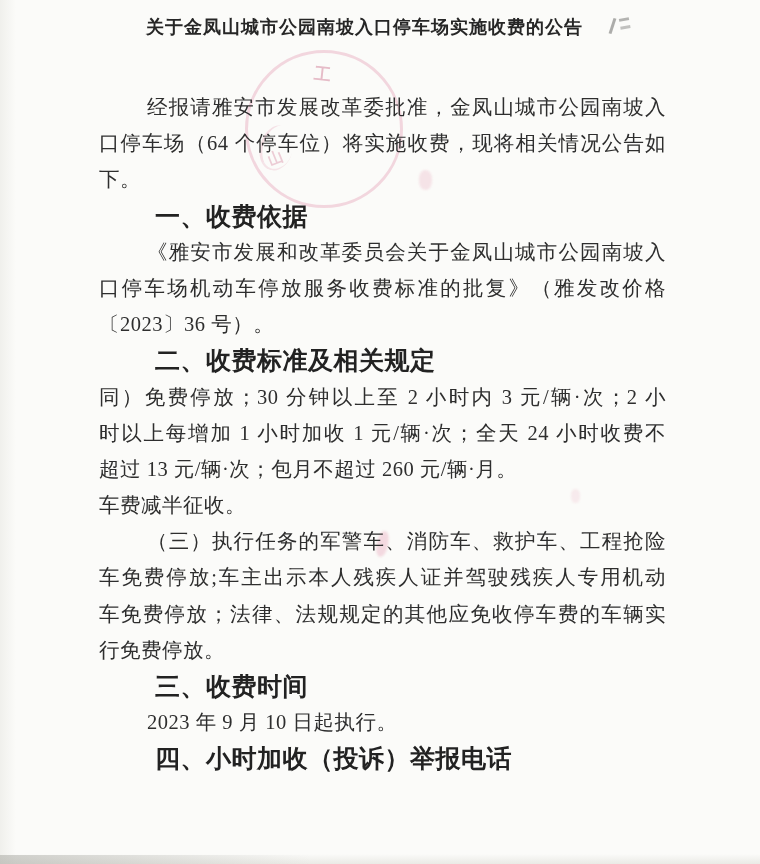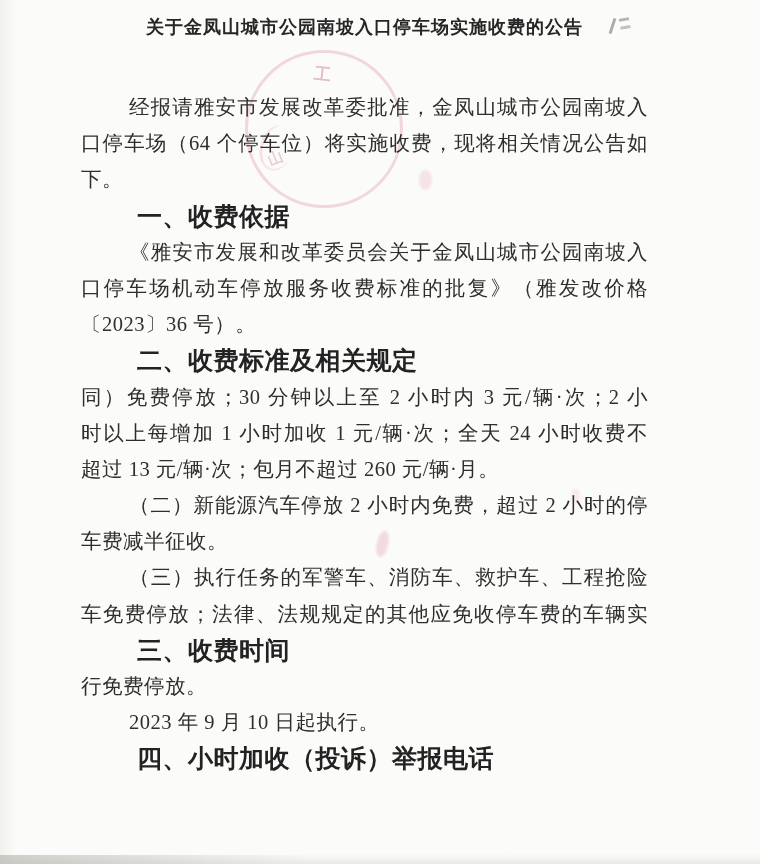--- a/index.html
+++ b/index.html
@@ -11,21 +11,21 @@
       #fbfbf9;
     font-family:"Liberation Serif","DejaVu Serif",serif;
   }
   .title{
     position:absolute;left:81px;top:15px;width:567px;margin:0;
     text-align:center;
     font-family:"Liberation Sans","DejaVu Sans",sans-serif;
     font-weight:700;font-size:18px;letter-spacing:1px;color:#262626;
   }
   .body-col{
-    position:absolute;left:81px;top:89px;width:567px;
+    position:absolute;left:99px;top:89px;width:567px;
     font-size:20.5px;line-height:36.2px;color:#2e2e2e;letter-spacing:0.5px;
   }
   .line{height:36.2px;overflow:hidden;text-align:left;white-space:normal;}
   .line.justify{text-align:justify;text-align-last:justify;}
   .line.indent{padding-left:48px;}
   .line.heading{
     font-family:"Liberation Sans","DejaVu Sans",sans-serif;
     font-weight:700;font-size:25px;color:#222222;letter-spacing:0.5px;
     padding-left:56px;
   }
@@ -90,24 +90,24 @@
       <div class="line justify">口停车场（64 个停车位）将实施收费，现将相关情况公告如</div>
       <div class="line">下。</div>
       <div class="line heading indent">一、收费依据</div>
       <div class="line indent justify">《雅安市发展和改革委员会关于金凤山城市公园南坡入</div>
       <div class="line justify">口停车场机动车停放服务收费标准的批复》（雅发改价格</div>
       <div class="line">〔2023〕36 号）。</div>
       <div class="line heading indent">二、收费标准及相关规定</div>
       <div class="line justify">同）免费停放；30 分钟以上至 2 小时内 3 元/辆·次；2 小</div>
       <div class="line justify">时以上每增加 1 小时加收 1 元/辆·次；全天 24 小时收费不</div>
       <div class="line">超过 13 元/辆·次；包月不超过 260 元/辆·月。</div>
-      <div class="line indent justify">（二）新能源汽车停放 2 小时内免费，超过 2 小时的停</div>
       <div class="line">车费减半征收。</div>
       <div class="line indent justify">（三）执行任务的军警车、消防车、救护车、工程抢险</div>
+      <div class="line justify">车免费停放;车主出示本人残疾人证并驾驶残疾人专用机动</div>
       <div class="line justify">车免费停放；法律、法规规定的其他应免收停车费的车辆实</div>
+      <div class="line">行免费停放。</div>
       <div class="line heading indent">三、收费时间</div>
-      <div class="line">行免费停放。</div>
       <div class="line indent">2023 年 9 月 10 日起执行。</div>
       <div class="line heading indent">四、小时加收（投诉）举报电话</div>
     </div>
 
   <div class="bottom-edge"></div>
 </div>
 
 </body></html>

